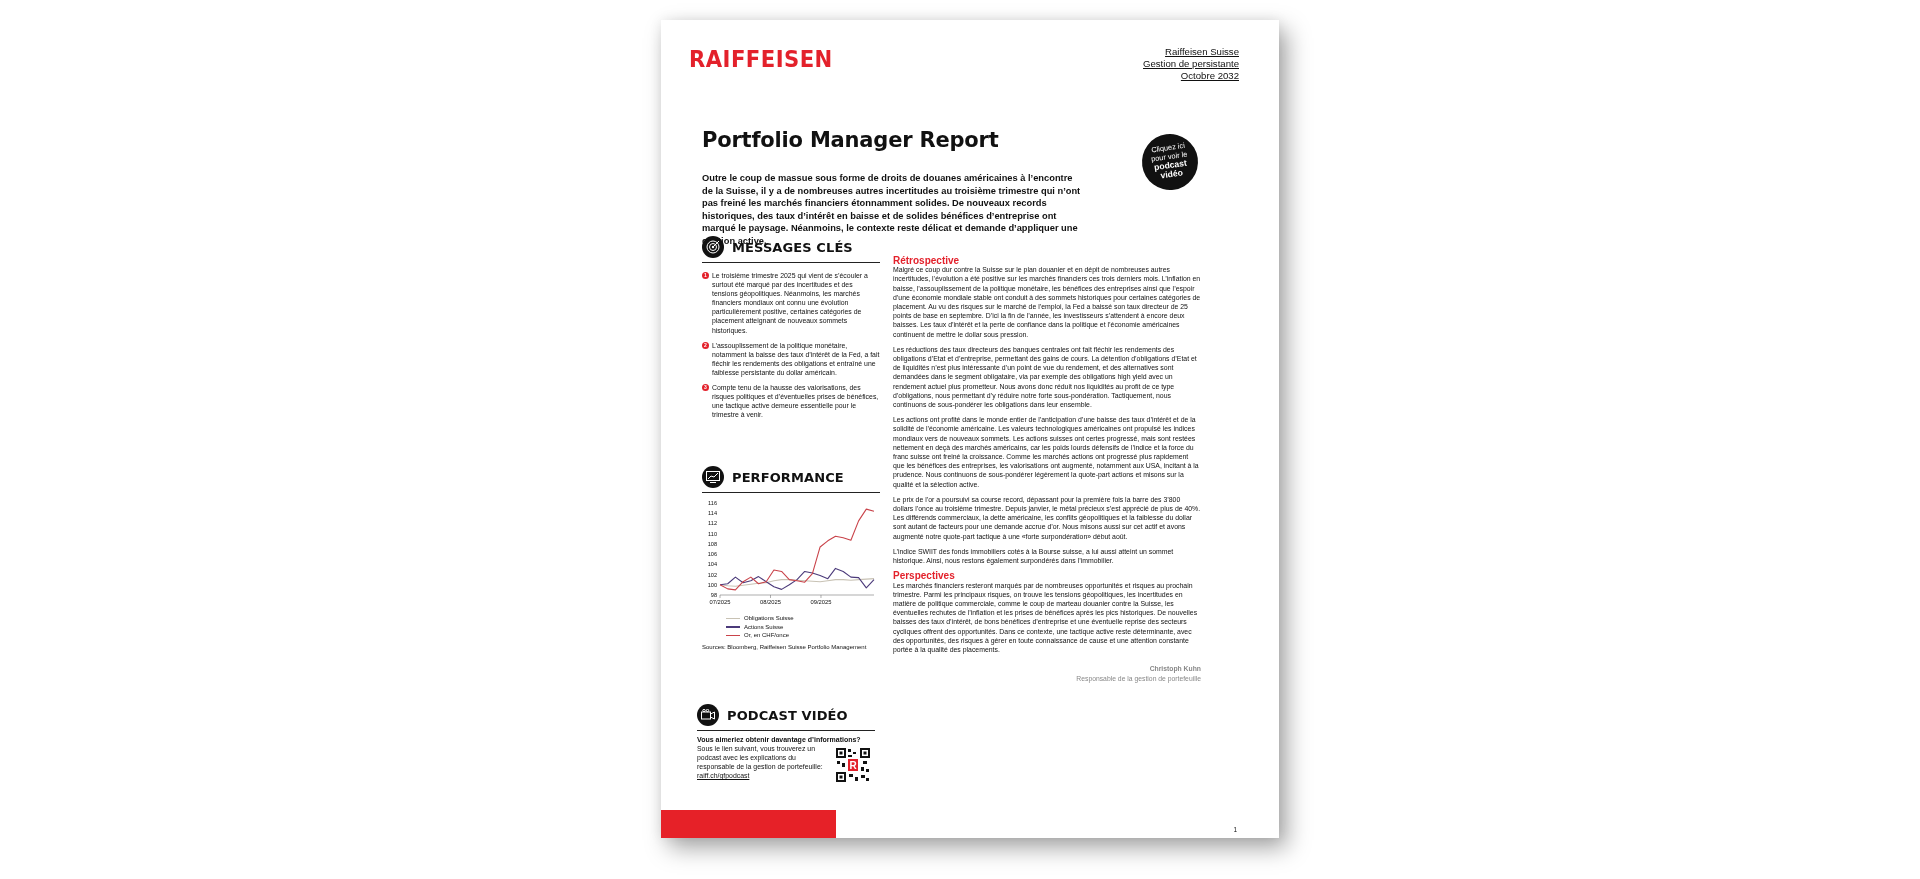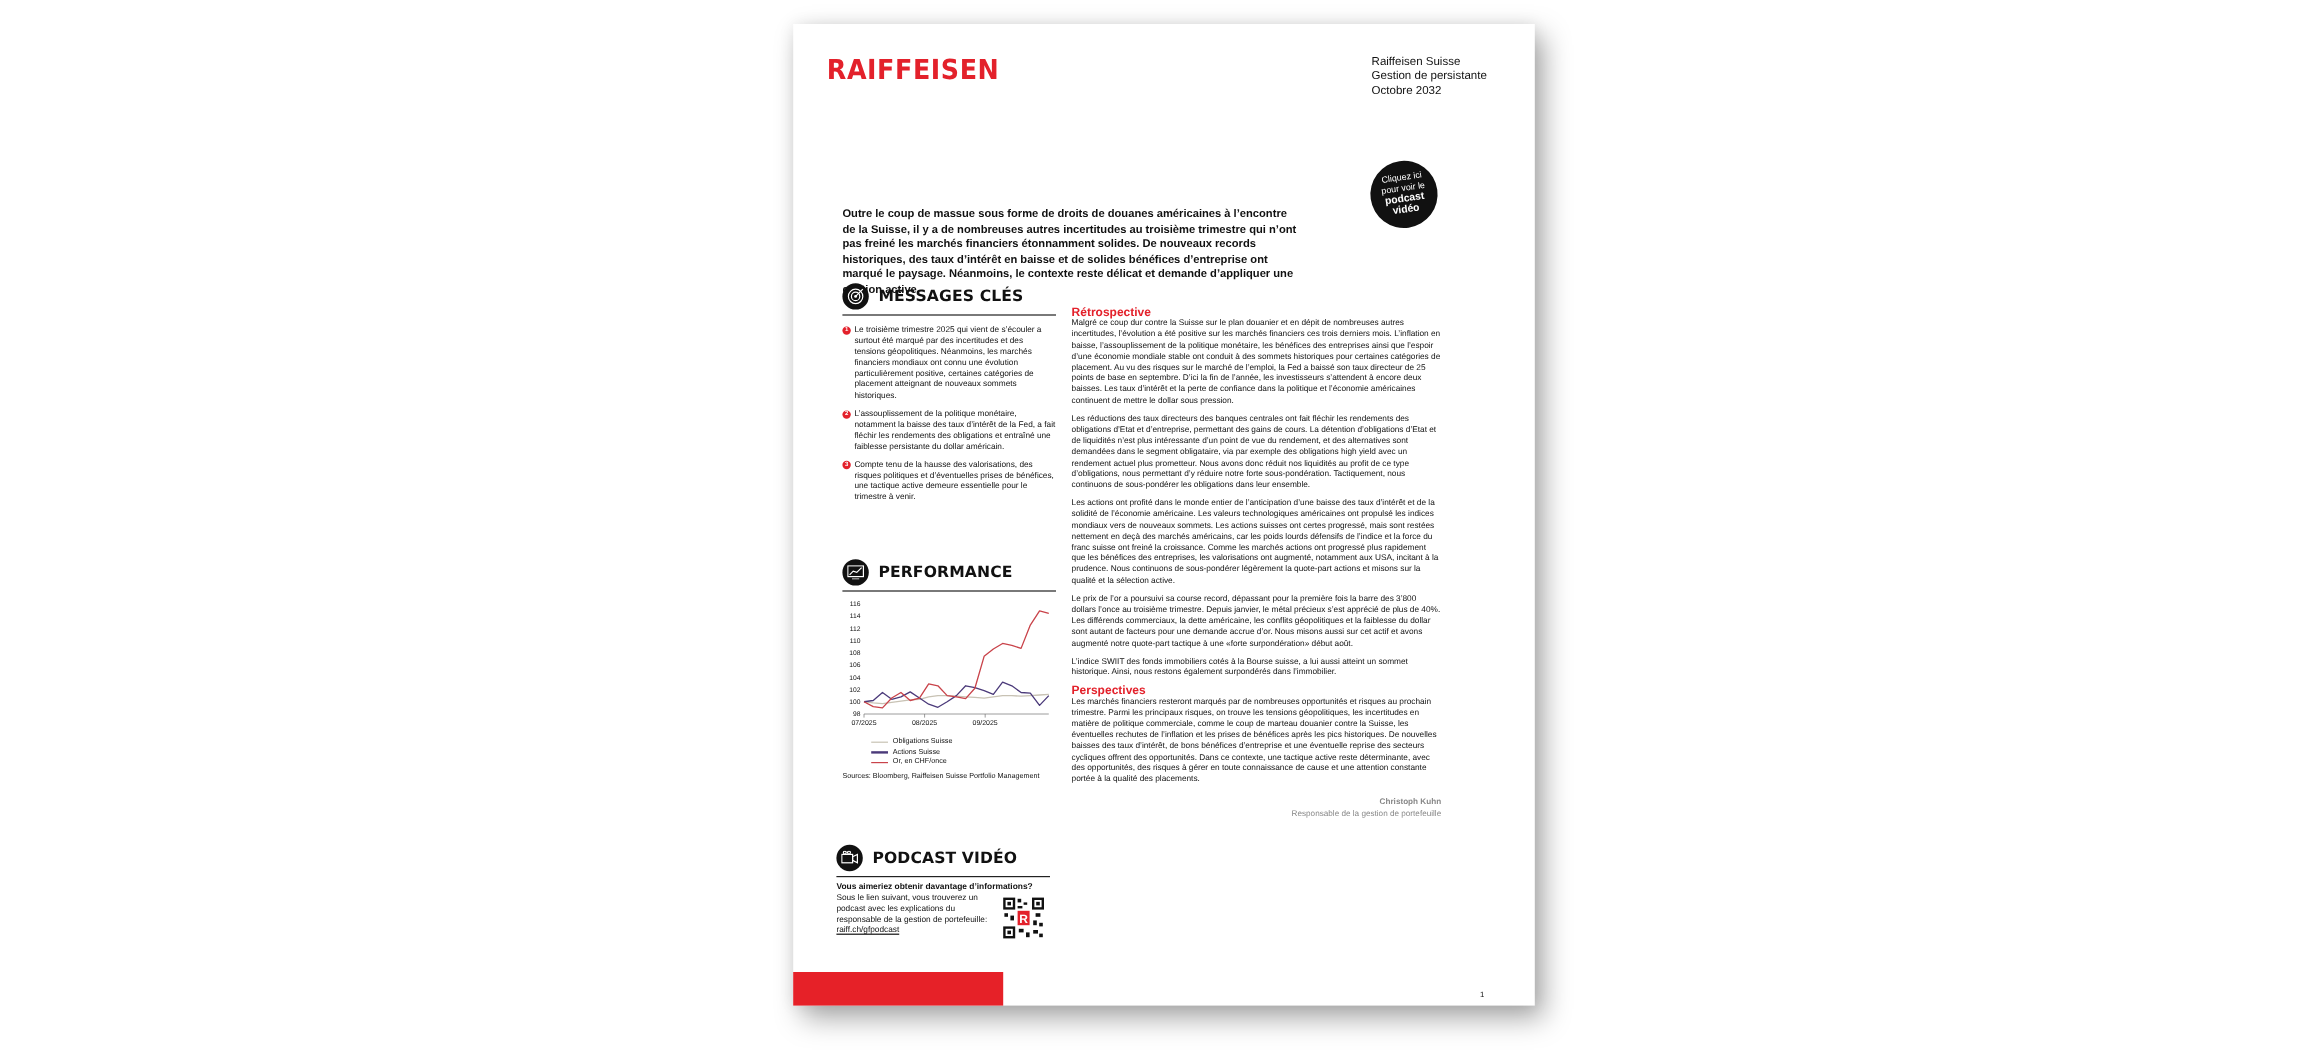--- a/index.html
+++ b/index.html
@@ -12,21 +12,21 @@
     background: #fff;
     box-shadow: 8px 10px 22px rgba(0,0,0,0.35), 0 0 12px rgba(0,0,0,0.08);
     padding-left: 40px;
   }
   .logo {
     position: absolute; left: 28px; top: 26px; color: #e3212b;
     font-family: "DejaVu Sans", sans-serif; font-weight: bold; font-size: 23px; letter-spacing: 0.5px;
     transform: scaleX(0.92); transform-origin: left;
   }
   .hdr-right {
-    position: absolute; right: 40px; top: 26px; text-align: left; font-size: 9.6px; line-height: 12px; color:#111;
+    position: absolute; right: 40px; top: 26px; text-align: right; font-size: 9.6px; line-height: 12px; color:#111;text-decoration:underline;
   }
   .title {
     position: absolute; left: 41px; top: 108px; font-family: "DejaVu Sans", sans-serif;
     font-size: 21px; font-weight: bold; letter-spacing: -0.2px;
   }
   .podcast-badge {
     position: absolute; left: 481px; top: 114px; width: 56px; height: 56px; border-radius: 50%;
     background: #111; color: #fff; text-align: center; font-size: 7.4px; line-height: 8.4px;
     display: flex; flex-direction: column; justify-content: center; transform: rotate(-8deg); cursor: pointer;
   }
@@ -77,20 +77,21 @@
 <div class="page">
 
   <div class="logo">RAIFFEISEN</div>
 
   <div class="hdr-right">
     <div>Raiffeisen Suisse</div>
     <div>Gestion de persistante</div>
     <div>Octobre 2032</div>
   </div>
 
+  <div class="title">Portfolio Manager Report</div>
 
   <div class="podcast-badge">
     <span>Cliquez ici</span>
     <span>pour voir le</span>
     <span class="b">podcast</span>
     <span class="b">vidéo</span>
   </div>
 
   <div class="lead">Outre le coup de massue sous forme de droits de douanes américaines à l’encontre de la Suisse, il y a de nombreuses autres incertitudes au troisième trimestre qui n’ont pas freiné les marchés financiers étonnamment solides. De nouveaux records historiques, des taux d’intérêt en baisse et de solides bénéfices d’entreprise ont marqué le paysage. Néanmoins, le contexte reste délicat et demande d’appliquer une gestion active.</div>
 

